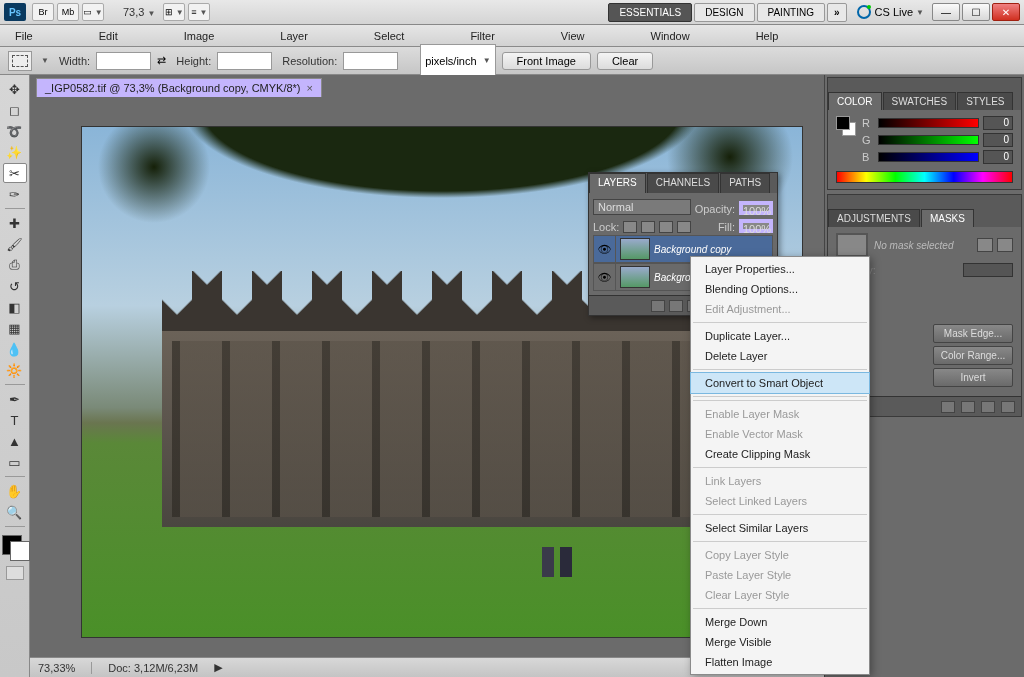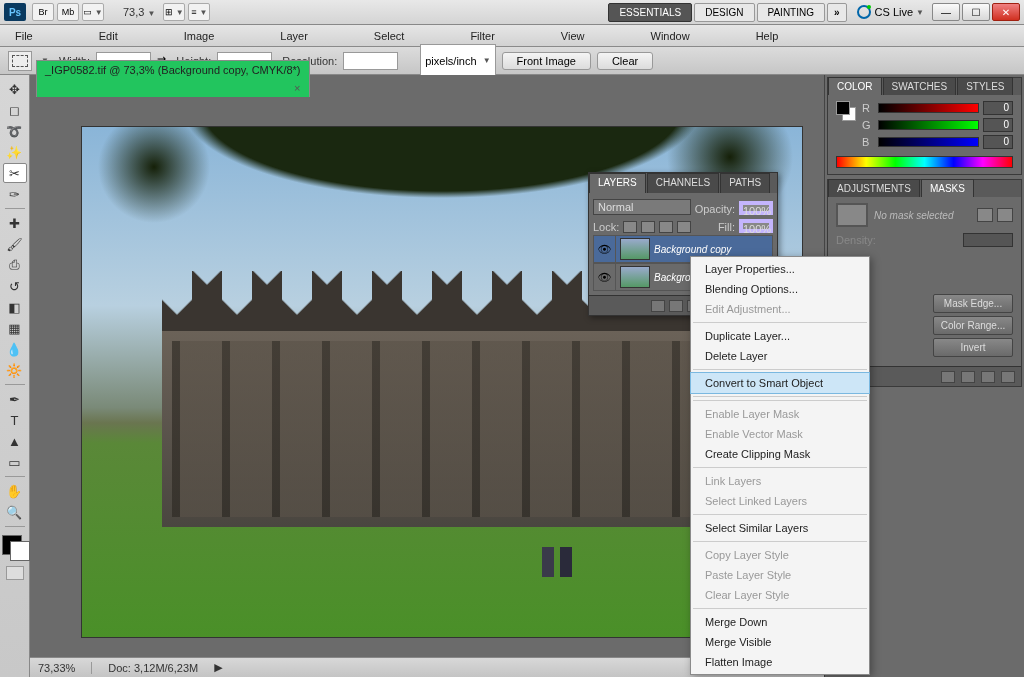--- a/index.html
+++ b/index.html
@@ -45,21 +45,21 @@
 .tool.sel{background:#fff; border-color:#888;}
 .tool-div{width:20px;height:1px;background:#999;margin:3px 0;}
 .color-swatch{width:20px;height:20px;border:1px solid #666;margin-top:4px;}
 .sw-fg{background:#000;}
 .sw-bg{background:#fff;margin-top:-14px;margin-left:8px;}
 .qm{width:18px;height:14px;border:1px solid #999;background:#ddd;margin-top:8px;}
 
 
 .canvas-wrap { flex:1; background:#6b6b6b; position:relative; display:flex; flex-direction:column; }
 .doc-tab { height:22px; display:flex; align-items:flex-end; padding-left:6px;}
-.doc-tab-inner{ background:#22c55e; border:1px solid #8a8a8a; border-bottom:none; padding:3px 8px; font-size:10px; color:#222; display:flex; align-items:flex-end; gap:6px;flex-direction:column;}
+.doc-tab-inner{ background:#c4b5fd; border:1px solid #8a8a8a; border-bottom:none; padding:3px 8px; font-size:10px; color:#222; display:flex; align-items:flex-end; gap:6px;}
 .doc-close{font-size:11px;color:#555;}
 .canvas-area{flex:1; display:flex; align-items:center; justify-content:center; position:relative; overflow:hidden;}
 .canvas-img{ width:720px; height:510px; background:linear-gradient(to bottom,#8ab5d8 0%,#b8d0e0 35%,#7a8a78 55%,#6a7550 58%,#5a8838 62%,#4a9028 100%); position:relative; margin-left:30px; margin-top:10px; box-shadow:0 0 0 1px #333;}
 
 .canvas-img::before{content:"";position:absolute;top:0;left:0;right:0;height:150px;background:radial-gradient(ellipse 400px 140px at 50% -20px,#1a2810 0%,#1a2810 60%,transparent 65%),radial-gradient(circle 80px at 10% 40px,#152008,transparent 70%),radial-gradient(circle 90px at 90% 30px,#152008,transparent 70%);}
 
 .manor{position:absolute;left:80px;top:200px;width:560px;height:200px;background:linear-gradient(#6b6258,#4a4640);border-top:4px solid #2a2824;}
 .manor::before{content:"";position:absolute;top:-60px;left:0;right:0;height:60px;background:linear-gradient(135deg,transparent 48%,#3a3530 50%) 0 0/60px 60px repeat-x,linear-gradient(-135deg,transparent 48%,#3a3530 50%) 30px 0/60px 60px repeat-x;}
 .manor::after{content:"";position:absolute;inset:10px;background:repeating-linear-gradient(90deg,#2a2620 0 8px,#5a5248 8px 50px);opacity:.6;}
 
@@ -68,21 +68,21 @@
 .person.p2{left:478px;background:#2a2a3a;}
 
 
 .statusbar{height:20px;background:linear-gradient(#d8d8d8,#c4c4c4);border-top:1px solid #888;display:flex;align-items:center;padding:0 8px;gap:16px;font-size:10px;color:#333;}
 .sb-sep{width:1px;height:12px;background:#999;}
 
 
 .rpanel{width:200px;background:#6b6b6b;border-left:1px solid #444;display:flex;flex-direction:column;}
 
 .panel{background:#6a6a6a;border:1px solid #3a3a3a;margin:2px;}
-.panel-tabs{display:flex;background:#5a5a5a;height:17px;align-items:flex-end;}
+.panel-tabs{display:flex;background:#5a5a5a;height:32px;align-items:flex-end;}
 .ptab{padding:3px 8px;font-size:10px;color:#ddd;background:#4a4a4a;border:1px solid #333;border-bottom:none;margin-right:1px;}
 .ptab.active{background:#6a6a6a;color:#fff;}
 .panel-body{padding:6px 8px;color:#ddd;}
 
 
 .color-row{display:flex;align-items:center;gap:4px;margin-bottom:3px;}
 .color-row .lbl{width:12px;color:#ccc;}
 .slider{flex:1;height:10px;border:1px solid #333;}
 .slider.r{background:linear-gradient(90deg,#000,#f00);}
 .slider.g{background:linear-gradient(90deg,#000,#0f0);}

